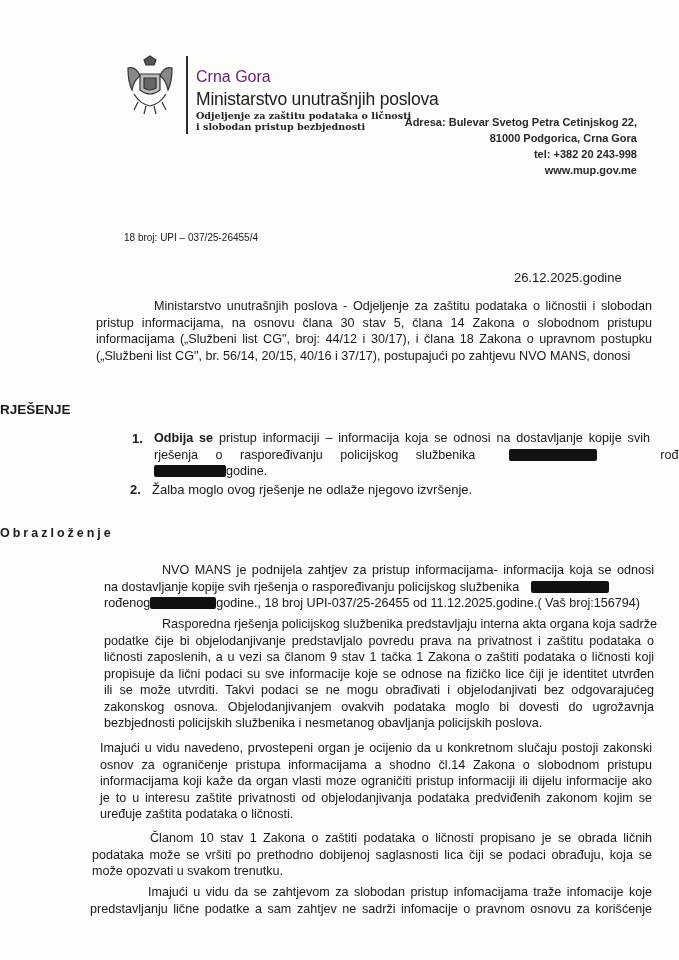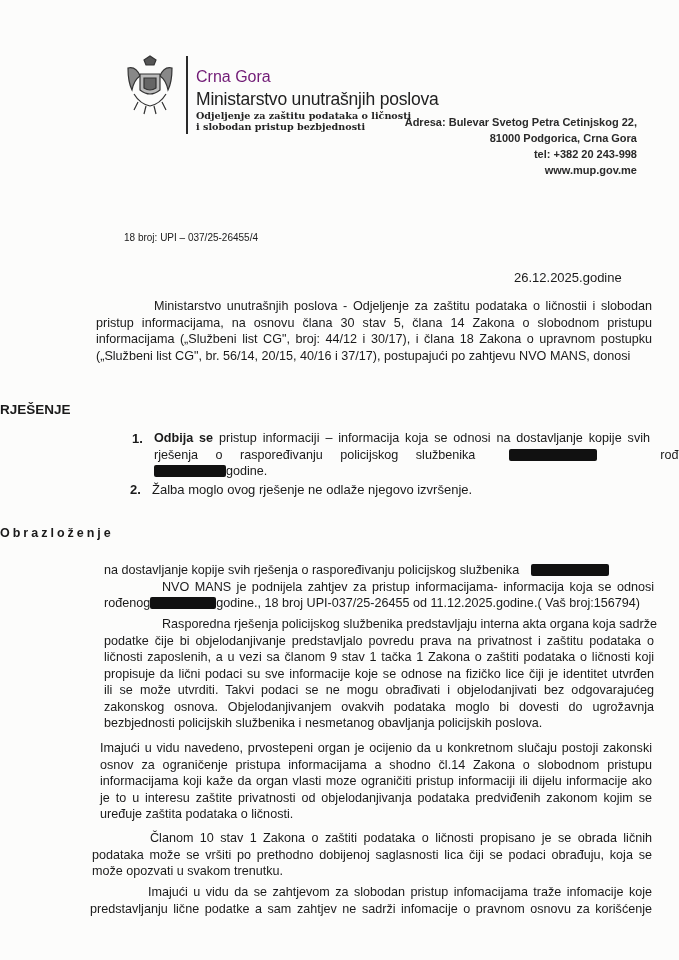--- a/index.html
+++ b/index.html
@@ -87,22 +87,22 @@
       <span class="redact" style="width:72px;"></span><span>godine.</span>
     </span>
   </div>
 
   <span class="list-num" style="left:130px; top:482px">2.</span>
   <div class="abs" style="left:152px; top:482px; font-size:13px;">Žalba moglo ovog rješenje ne odlaže njegovo izvršenje.</div>
 
   <div class="abs h-sub" style="top:526px">Obrazloženje</div>
 
   <div class="para" style="top:562px; left:104px; width:550px;">
+    <span class="ln indent">NVO MANS je podnijela zahtjev za pristup informacijama- informacija koja se odnosi</span>
     <span class="ln" style="text-align-last:left;"><span>na dostavljanje kopije svih rješenja o raspoređivanju policijskog službenika</span> <span class="redact" style="width:78px; margin-left:8px;"></span></span>
-    <span class="ln indent">NVO MANS je podnijela zahtjev za pristup informacijama- informacija koja se odnosi</span>
     <span class="ln last"><span>rođenog</span><span class="redact" style="width:66px;"></span><span>godine., 18 broj UPI-037/25-26455 od 11.12.2025.godine.( Vaš broj:156794)</span></span>
   </div>
 
   <div class="para" style="top:616px; left:104px; width:550px;">
     <span class="ln indent">Rasporedna rješenja policijskog službenika predstavljaju interna akta organa koja sadrže</span>
     <span class="ln">podatke čije bi objelodanjivanje predstavljalo povredu prava na privatnost i zaštitu podataka o</span>
     <span class="ln">ličnosti zaposlenih,  a u vezi sa članom 9 stav 1 tačka 1 Zakona o zaštiti podataka o ličnosti koji</span>
     <span class="ln">propisuje da lični podaci su sve informacije koje se odnose na fizičko lice čiji je identitet utvrđen</span>
     <span class="ln">ili se može utvrditi. Takvi podaci se ne mogu obrađivati i objelodanjivati bez odgovarajućeg</span>
     <span class="ln">zakonskog osnova. Objelodanjivanjem ovakvih podataka moglo bi dovesti do ugrožavnja</span>

